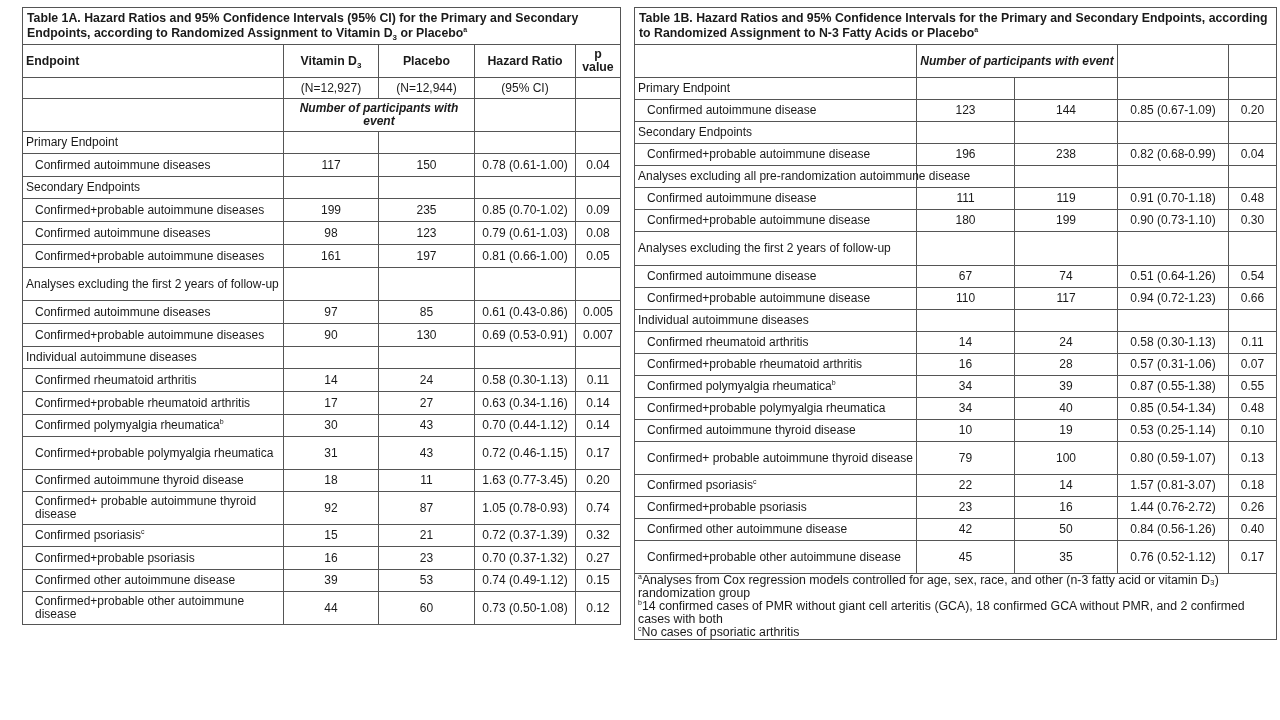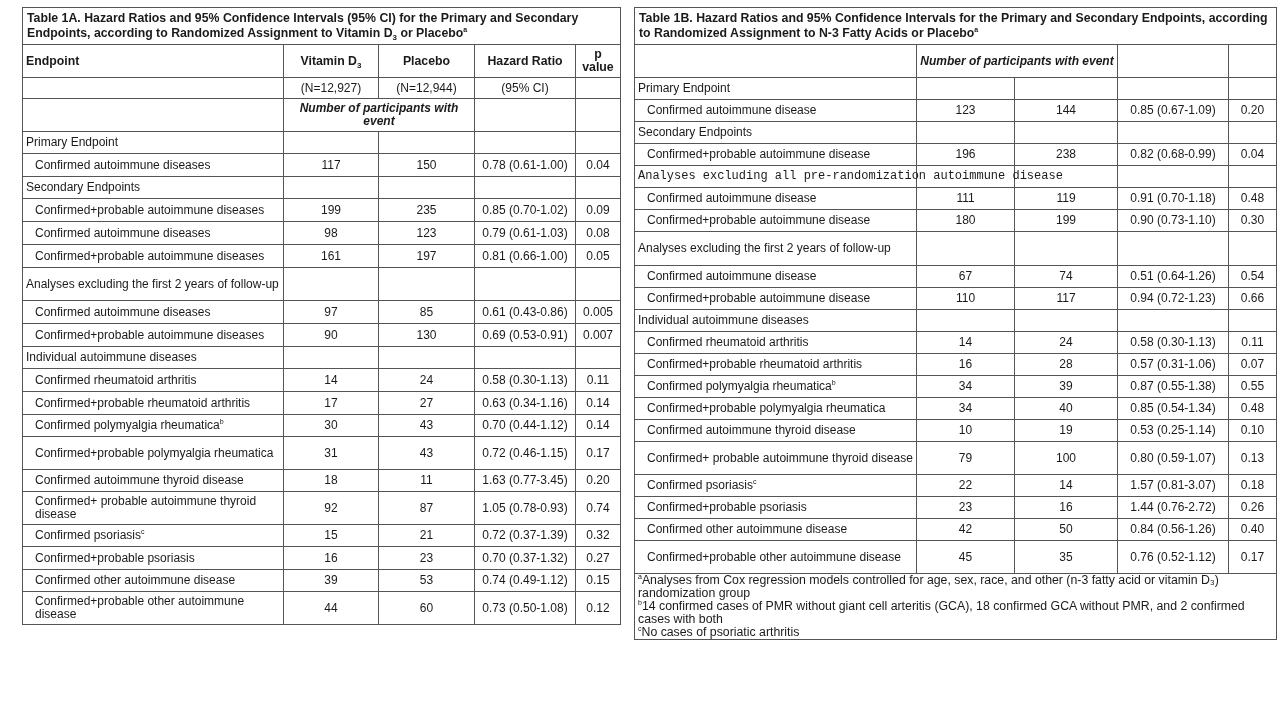--- a/index.html
+++ b/index.html
@@ -241,21 +241,21 @@
         <td></td>
       </tr>
       <tr style="height: 22px;">
         <td class="l ind"><span>Confirmed+probable autoimmune disease</span><sup></sup></td>
         <td class="c">196</td>
         <td class="c">238</td>
         <td class="c">0.82 (0.68-0.99)</td>
         <td class="c">0.04</td>
       </tr>
       <tr style="height: 22px;">
-        <td class="l" style="white-space: nowrap; font-family: Liberation Mono, monospace;">Analyses excluding all pre-randomization autoimmune disease</td>
+        <td class="l" style="white-space: nowrap;">Analyses excluding all pre-randomization autoimmune disease</td>
         <td></td>
         <td></td>
         <td></td>
         <td></td>
       </tr>
       <tr style="height: 22px;">
         <td class="l ind"><span>Confirmed autoimmune disease</span><sup></sup></td>
         <td class="c">111</td>
         <td class="c">119</td>
         <td class="c">0.91 (0.70-1.18)</td>

